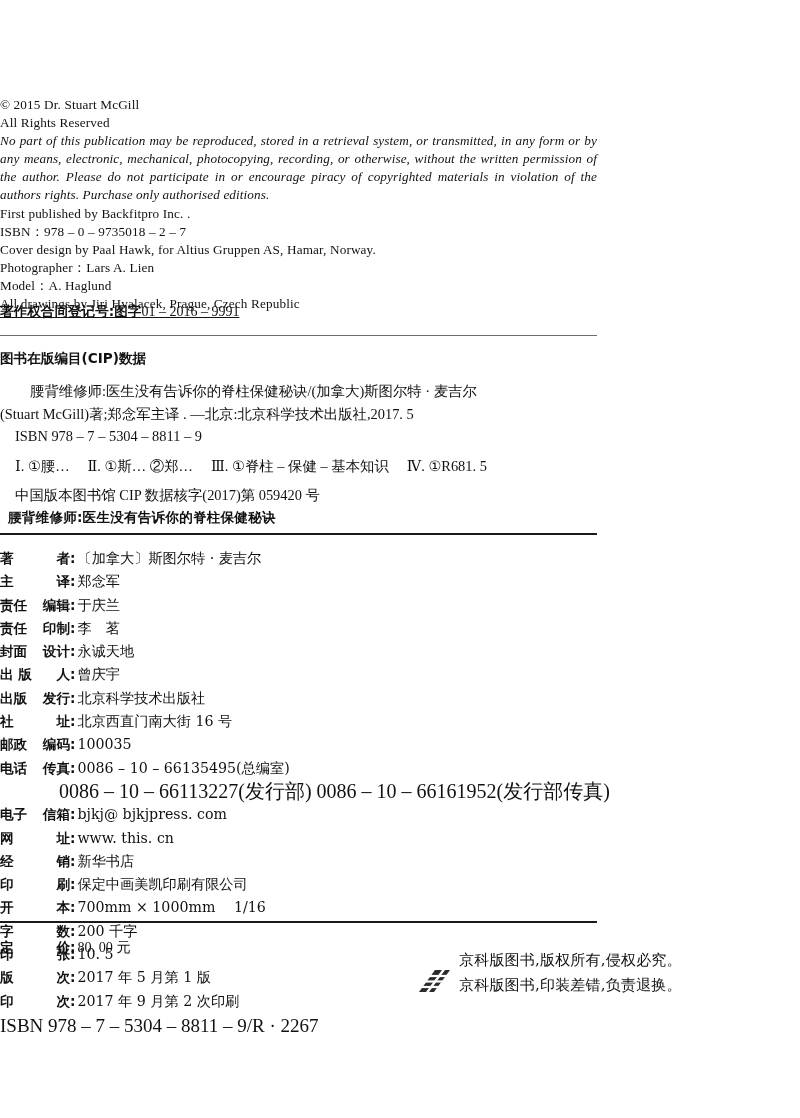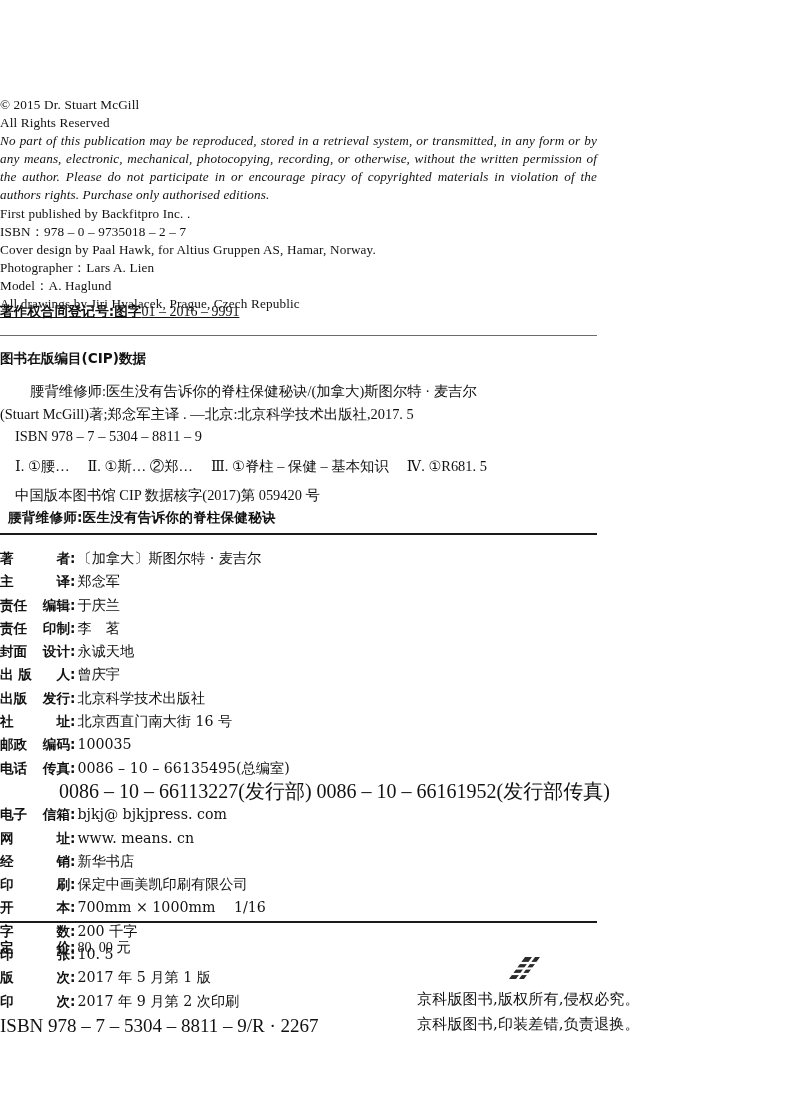--- a/index.html
+++ b/index.html
@@ -166,22 +166,21 @@
     align-items: baseline;
     line-height: 23px;
   }
 
   
   .footer-notice {
     position: absolute;
     top: 948px;
     left: 417px;
     display: flex;
-    align-items: center;
-    flex-direction: column;
+    align-items: flex-end;
   }
   .logo-mark {
     width: 34px;
     height: 32px;
     margin-right: 8px;
     margin-top: 5px;
     flex: 0 0 34px;
   }
   .notice-lines {
     font-family: "DejaVu Serif", "Liberation Serif", serif;
@@ -320,21 +319,21 @@
         </span>
         <span class="co-colon">:</span>
         <span class="co-value cnval">bjkj@ bjkjpress. com</span>
       </div>
       <div class="co-row">
         <span class="co-label">
           <span>网</span>
           <span>址</span>
         </span>
         <span class="co-colon">:</span>
-        <span class="co-value cnval">www. means. cn</span>
+        <span class="co-value cnval">www. this. cn</span>
       </div>
       <div class="co-row">
         <span class="co-label">
           <span>经</span>
           <span>销</span>
         </span>
         <span class="co-colon">:</span>
         <span class="co-value cnval">新华书店</span>
       </div>
       <div class="co-row">

